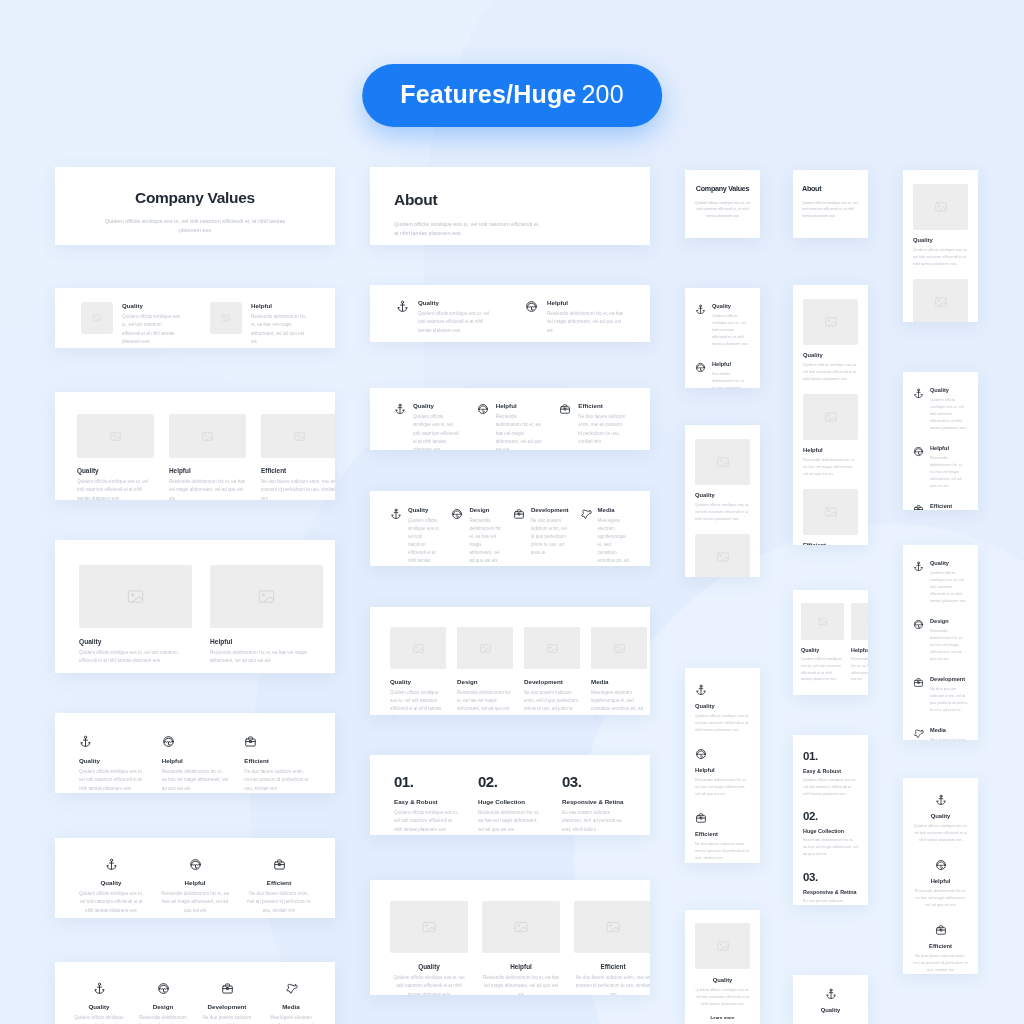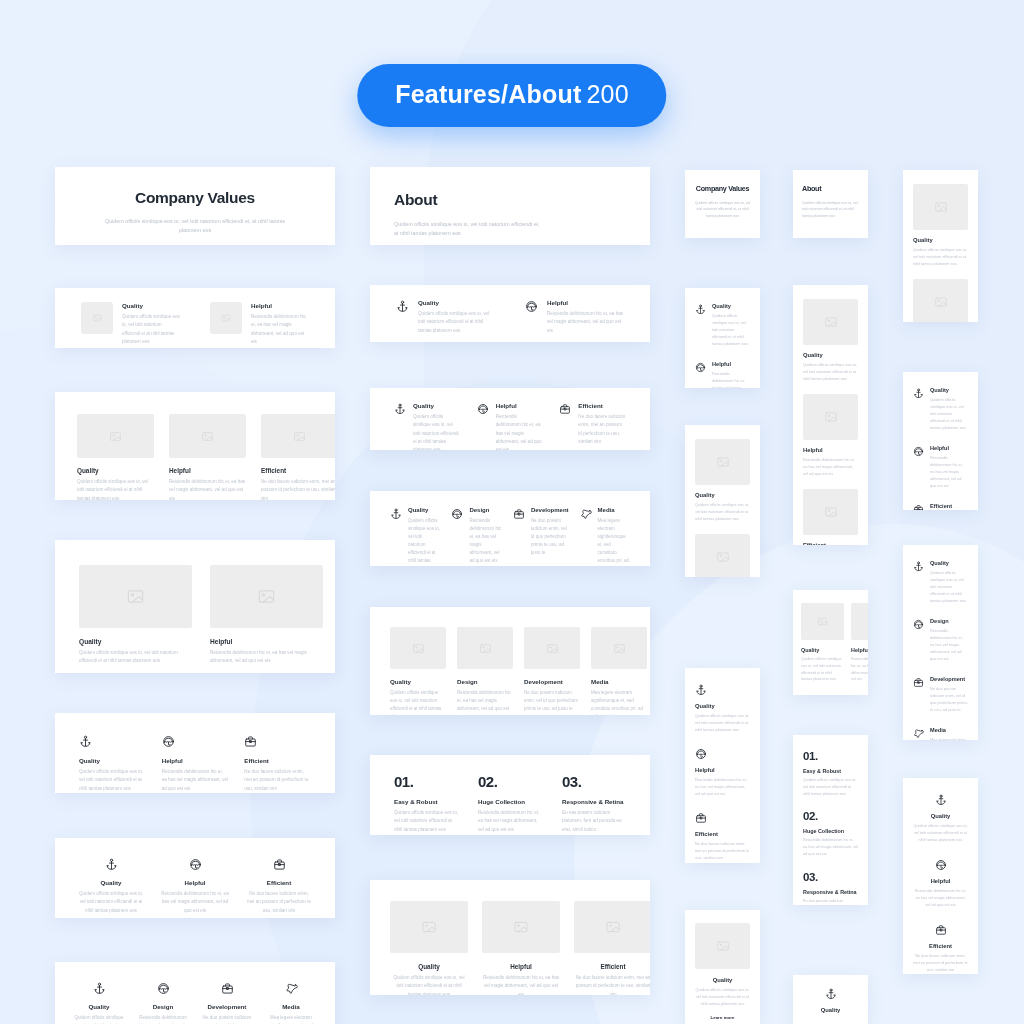--- a/index.html
+++ b/index.html
@@ -86,21 +86,21 @@
 
 <div id="bg">
   <div class="blob b1"></div>
   <div class="blob b2"></div>
   <div class="blob b3"></div>
   <div class="blob b4"></div>
   <div class="blob b5"></div>
 </div>
 
 <div id="badge">
-  <span class="b-strong">Features/About</span><span class="b-light">200</span>
+  <span class="b-strong">Features/Huge</span><span class="b-light">200</span>
 </div>
 
 <div id="canvas">
     <div class="card" style="left: 55px; top: 167px; width: 280px; height: 78px;">
       <div style="padding:22px 46px 0;text-align:center">
      <div class="h-big" style="font-size:15.5px">Company Values</div>
      <div class="lorem" style="font-size:5.4px;margin-top:10px">Quidem officiis similique eos io, vel totii natorium efficiendi ei, at nihil tamias platonem eos</div>
    </div>
     </div>
     <div class="card" style="left: 55px; top: 288px; width: 280px; height: 60px;">

